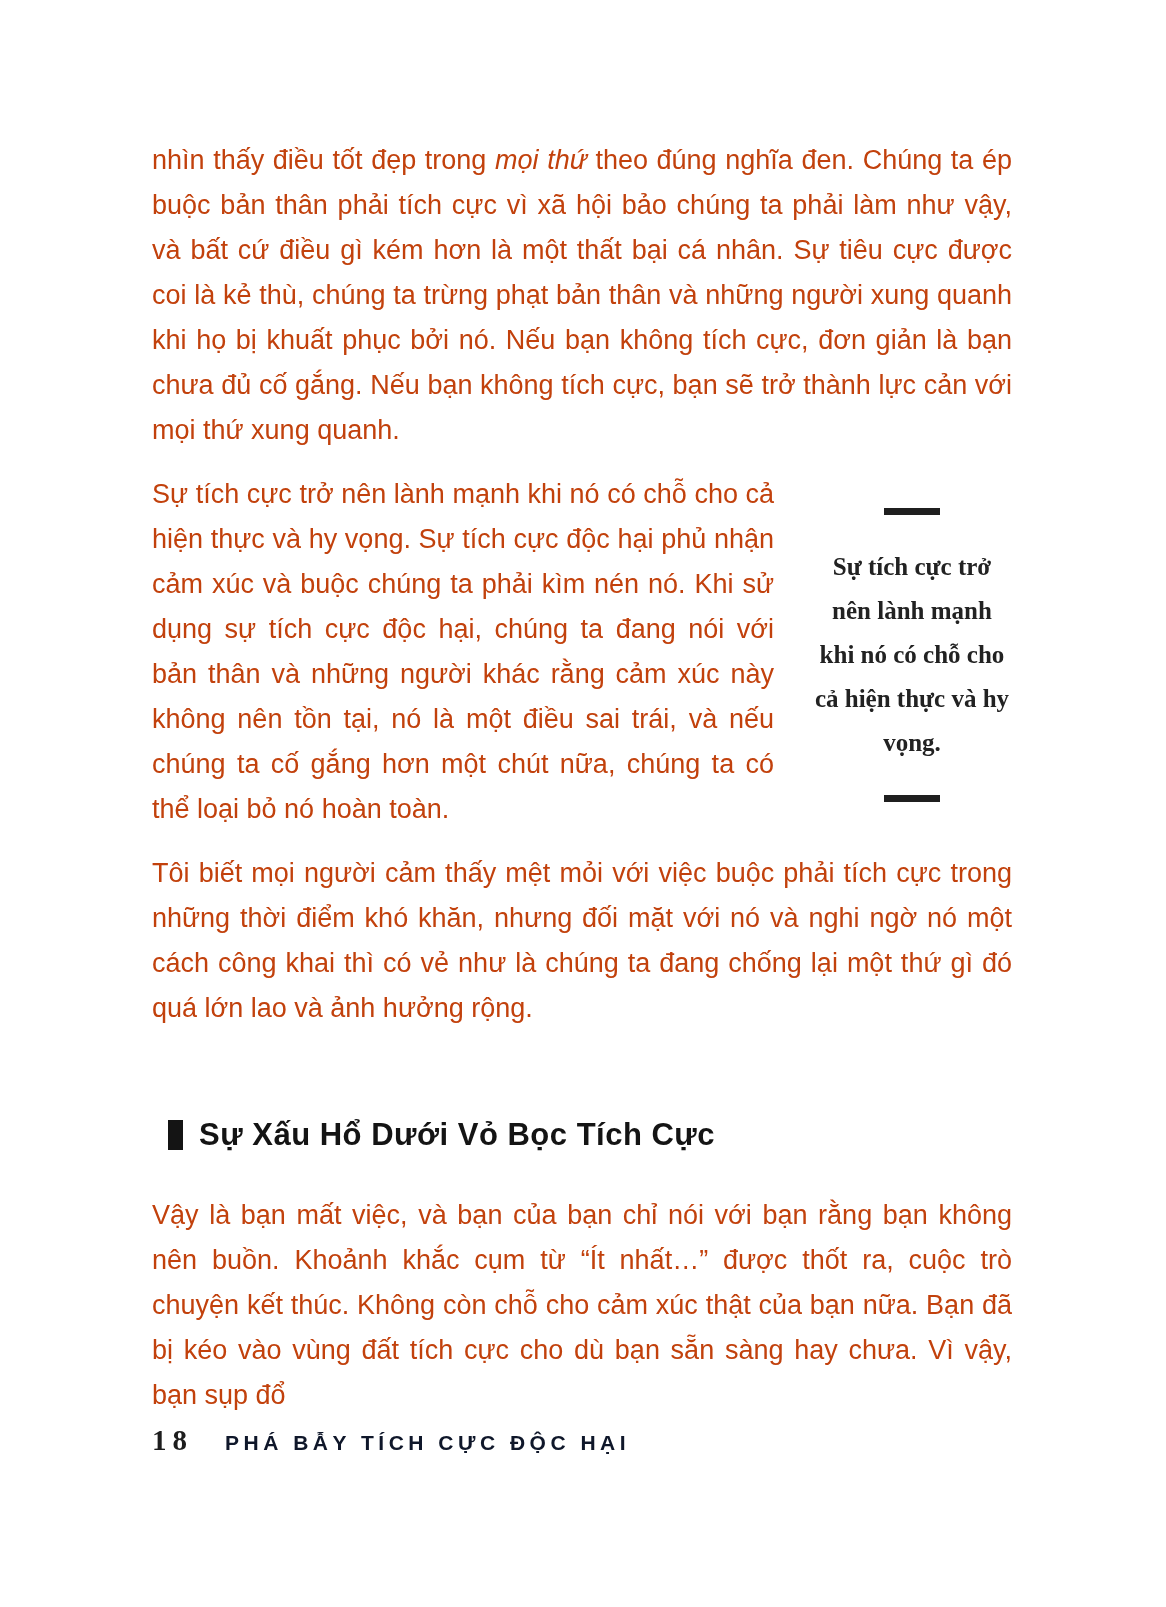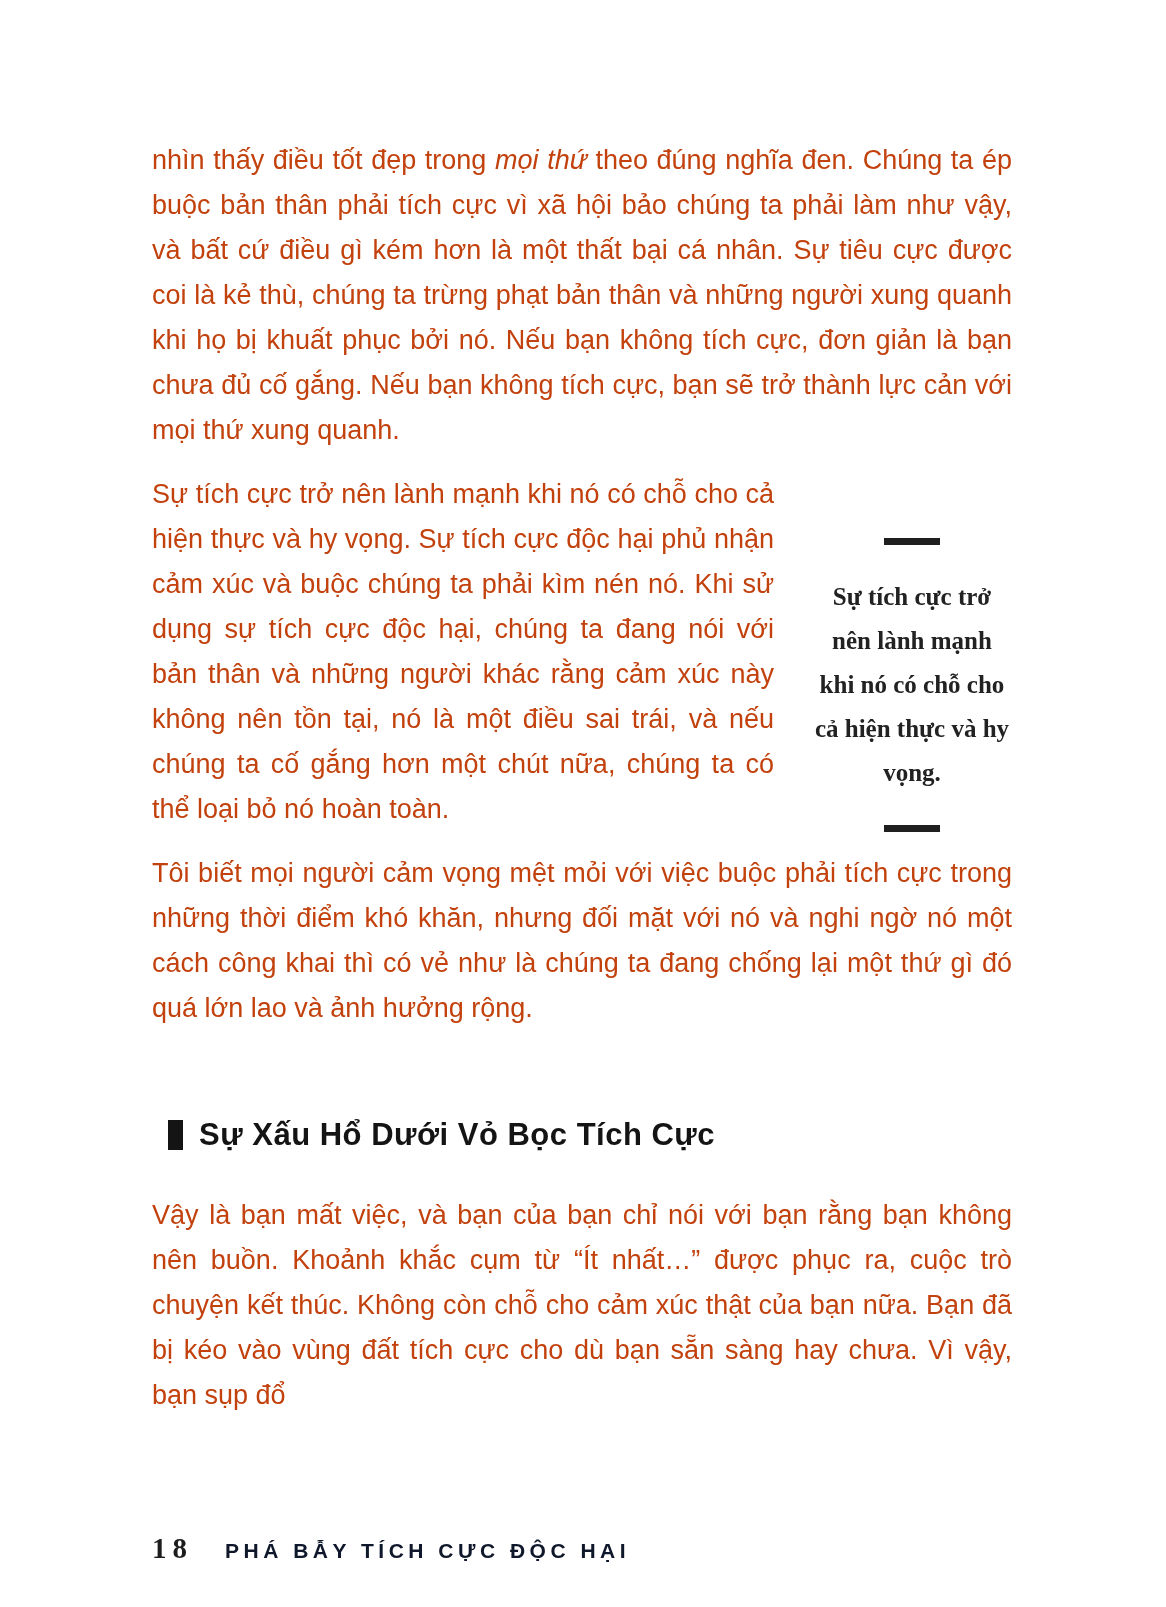--- a/index.html
+++ b/index.html
@@ -27,21 +27,21 @@
     margin: 0 0 19px 0;
     text-align: justify;
     color: #c2410c;
   }
   p.body em {
     font-style: italic;
   }
   .quote-row {
     display: flex;
     flex-direction: row;
-    align-items: flex-end;
+    align-items: center;
     margin: 0 0 19px 0;
   }
   .quote-row .para-col {
     width: 622px;
     flex: 0 0 622px;
   }
   .quote-row .para-col p.body {
     margin-bottom: 0;
   }
   .pullquote {
@@ -79,21 +79,21 @@
     display: inline-block;
     width: 15px;
     height: 30px;
     background: #141414;
     margin-right: 16px;
     flex: 0 0 auto;
   }
   .footer {
     position: absolute;
     left: 152px;
-    top: 1532px;
+    top: 1424px;
     display: flex;
     align-items: baseline;
   }
   .footer .page-number {
     font-family: "Liberation Serif", serif;
     font-weight: 700;
     font-size: 29px;
     letter-spacing: 6px;
     color: #1d1d1d;
   }
@@ -116,28 +116,28 @@
     <div class="para-col">
       <p class="body">Sự tích cực trở nên lành mạnh khi nó có chỗ cho cả hiện thực và hy vọng. Sự tích cực độc hại phủ nhận cảm xúc và buộc chúng ta phải kìm nén nó. Khi sử dụng sự tích cực độc hại, chúng ta đang nói với bản thân và những người khác rằng cảm xúc này không nên tồn tại, nó là một điều sai trái, và nếu chúng ta cố gắng hơn một chút nữa, chúng ta có thể loại bỏ nó hoàn toàn.</p>
     </div>
     <div class="pullquote">
       <div class="bar top"></div>
       <div class="quote-text">Sự tích cực trở nên lành mạnh khi nó có chỗ cho cả hiện thực và hy vọng.</div>
       <div class="bar bottom"></div>
     </div>
   </div>
 
-  <p class="body">Tôi biết mọi người cảm vọng mệt mỏi với việc buộc phải tích cực trong những thời điểm khó khăn, nhưng đối mặt với nó và nghi ngờ nó một cách công khai thì có vẻ như là chúng ta đang chống lại một thứ gì đó quá lớn lao và ảnh hưởng rộng.</p>
+  <p class="body">Tôi biết mọi người cảm thấy mệt mỏi với việc buộc phải tích cực trong những thời điểm khó khăn, nhưng đối mặt với nó và nghi ngờ nó một cách công khai thì có vẻ như là chúng ta đang chống lại một thứ gì đó quá lớn lao và ảnh hưởng rộng.</p>
 
 
   <h2 class="section-heading">
     <span class="marker"></span>
     <span>Sự Xấu Hổ Dưới Vỏ Bọc Tích Cực</span>
   </h2>
 
-  <p class="body">Vậy là bạn mất việc, và bạn của bạn chỉ nói với bạn rằng bạn không nên buồn. Khoảnh khắc cụm từ “Ít nhất…” được phục ra, cuộc trò chuyện kết thúc. Không còn chỗ cho cảm xúc thật của bạn nữa. Bạn đã bị kéo vào vùng đất tích cực cho dù bạn sẵn sàng hay chưa. Vì vậy, bạn sụp đổ</p>
+  <p class="body">Vậy là bạn mất việc, và bạn của bạn chỉ nói với bạn rằng bạn không nên buồn. Khoảnh khắc cụm từ “Ít nhất…” được thốt ra, cuộc trò chuyện kết thúc. Không còn chỗ cho cảm xúc thật của bạn nữa. Bạn đã bị kéo vào vùng đất tích cực cho dù bạn sẵn sàng hay chưa. Vì vậy, bạn sụp đổ</p>
 
 </div>
 
 <div class="footer">
   <span class="page-number">18</span>
   <span class="book-title">PHÁ BẪY TÍCH CỰC ĐỘC HẠI</span>
 </div>
 
 </body></html>

